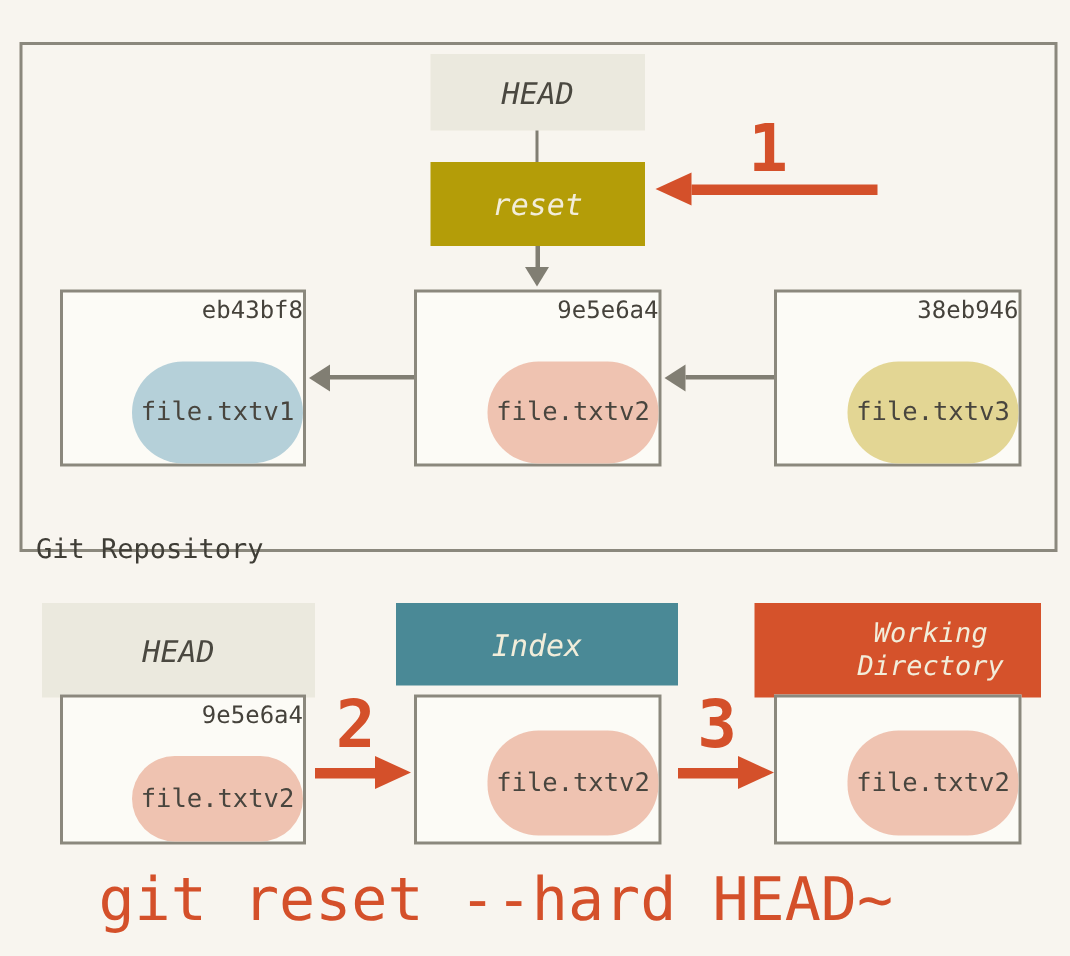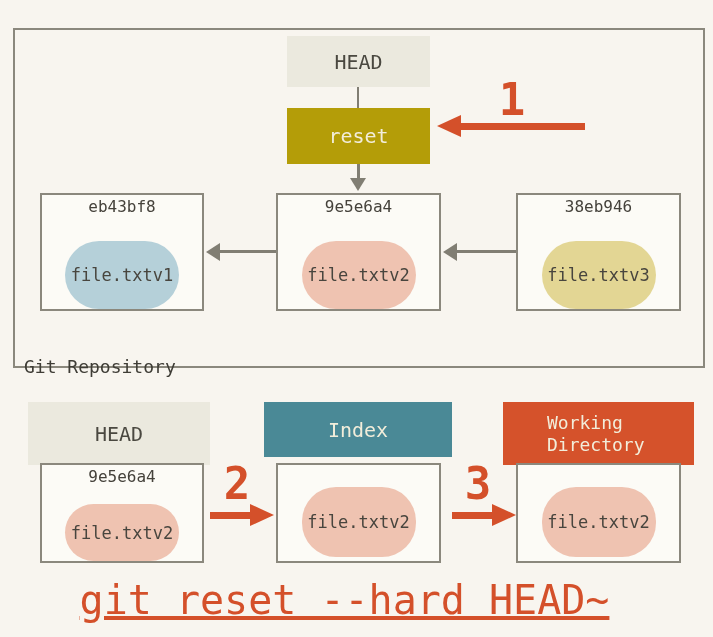--- a/index.html
+++ b/index.html
@@ -7,31 +7,31 @@
     width:713px;height:637px;
     background:#f8f5ef;
     font-family:"DejaVu Sans Mono","Liberation Mono",monospace;
     position:relative;overflow:hidden;
   }
   .stage{position:absolute;left:0;top:0;width:713px;height:637px;}
   .abs{position:absolute;box-sizing:border-box;}
 
   
   .repo-box{border:2px solid #8b887d;background:transparent;}
-  .node-box{border:2px solid #8b887d;background:#fcfbf6;display:flex;flex-direction:column;align-items:center;gap:17px;}
+  .node-box{border:2px solid #8b887d;background:#fcfbf6;display:flex;flex-direction:column;align-items:flex-end;gap:17px;}
   .hash{font-size:16px;line-height:20px;color:#45423b;margin-top:2px;}
   .blob{
     width:114px;height:76px;border-radius:34px;
     display:flex;flex-direction:row;align-items:center;justify-content:center;
     font-size:17px;line-height:20px;color:#48453e;text-align:center;
   }
   .blob-sm{height:70px;}
 
   
-  .tag{display:flex;align-items:center;justify-content:center;font-size:20px;color:#4a4840;}
+  .tag{display:flex;align-items:center;justify-content:center;font-size:20px;color:#4a4840;text-align:center;font-style:italic;}
   .tag.dark-text{color:#4a4840;}
   .tag.light-text{color:#f2edda;}
   .wrap-label{width:150px;font-size:18px;line-height:22px;}
 
   .repo-label{font-size:18px;color:#3f3d36;}
 
   
   .vline{width:2px;background:#817e73;}
   .vshaft{width:3px;background:#817e73;}
   .hshaft-gray{height:3px;background:#817e73;}
@@ -129,15 +129,15 @@
   </div>
 
   <div class="abs step-num" style="left:215px;top:462px;width:44px;">2</div>
   <div class="abs hshaft-red" style="left:210px;top:512px;width:40px;"></div>
   <div class="abs tri-right-red" style="left:250px;top:504px;"></div>
 
   <div class="abs step-num" style="left:456px;top:462px;width:44px;">3</div>
   <div class="abs hshaft-red" style="left:452px;top:512px;width:40px;"></div>
   <div class="abs tri-right-red" style="left:492px;top:504px;"></div>
 
-  <div class="abs caption" style="left:14px;top:577px;width:661px;text-decoration:underline;">git reset --hard HEAD~</div>
+  <div class="abs caption" style="left:0;top:577px;width:661px;">git reset --hard HEAD~</div>
 
 </div>
 
 </body></html>

